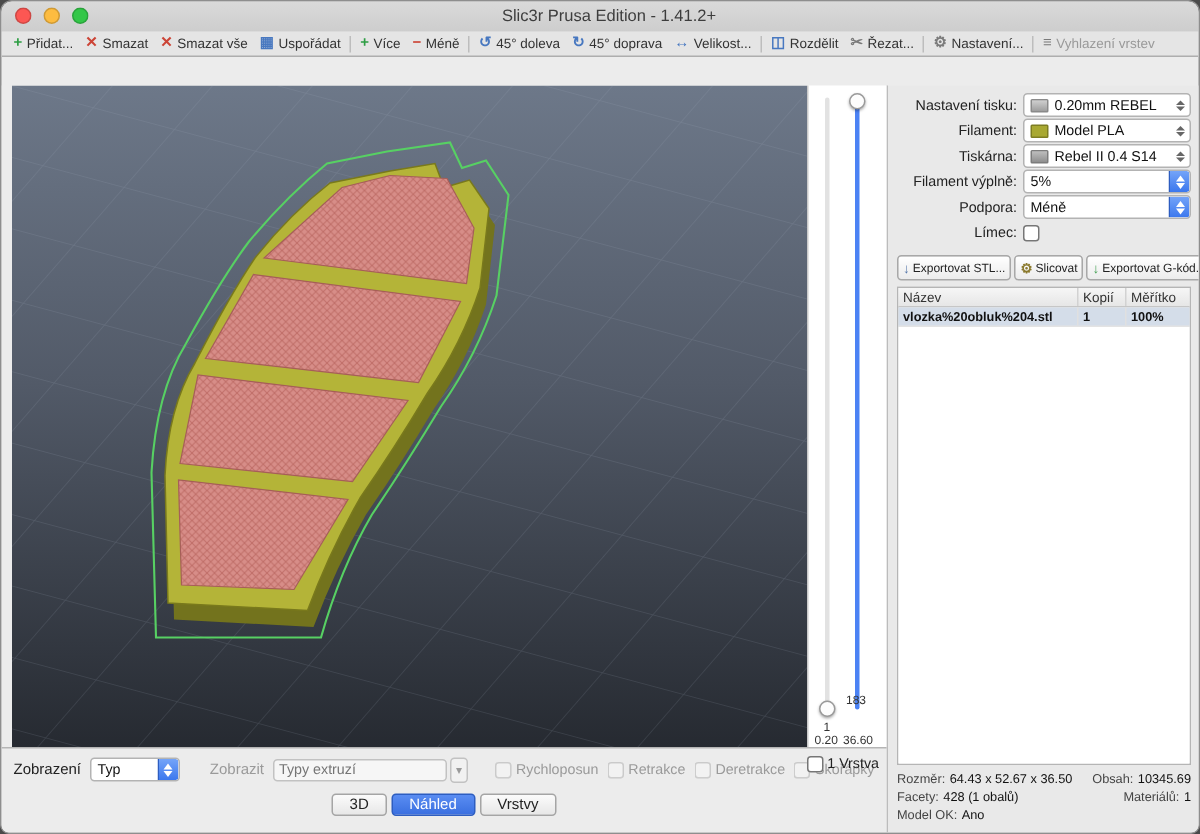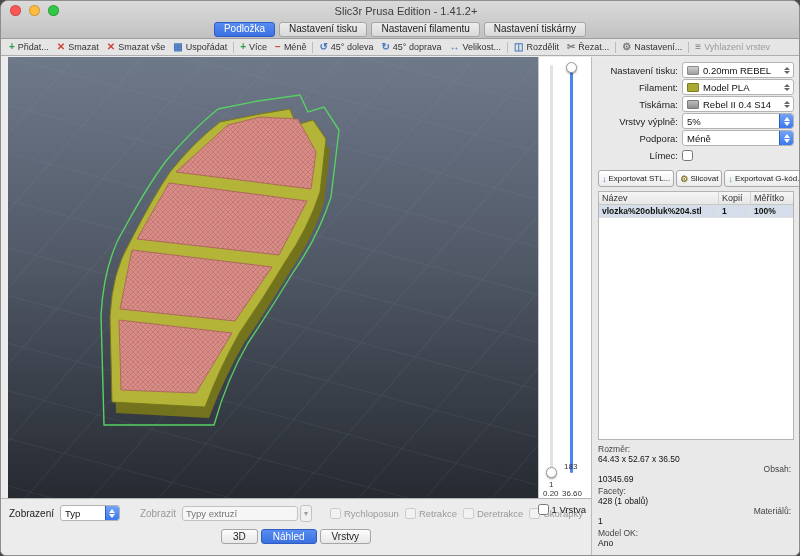--- a/index.html
+++ b/index.html
@@ -85,45 +85,39 @@
   .thead{display:flex;background:linear-gradient(#f6f6f6,#e6e6e6);border-bottom:1px solid #c6c6c6;font-size:9px;color:#333;}
   .th{padding:1px 3px;border-right:1px solid #d2d2d2;box-sizing:border-box;white-space:nowrap;overflow:hidden;}
   .th:last-child,.td:last-child{border-right:none;}
   .c-name{flex:1;min-width:0;} .c-cop{width:32px;flex:0 0 auto;} .c-scl{width:42px;flex:0 0 auto;}
   .trow{display:flex;font-size:8.5px;color:#111;background:#d4dde9;border-bottom:1px solid #e3e3e3;font-weight:bold;}
   .td{padding:1px 3px;border-right:1px solid #e0e0e0;box-sizing:border-box;white-space:nowrap;overflow:hidden;}
   .tbody-empty{flex:1;background:#fff;}
 
   .info{padding-top:4px;font-size:8.5px;color:#222;}
   .info-title{color:#777;margin-bottom:2px;font-size:8.5px;}
-  .irow{display:flex;margin-bottom:2px;white-space:nowrap;flex-direction:column;}
+  .irow{display:flex;margin-bottom:2px;white-space:nowrap;}
   .il{color:#444;margin-right:3px;}
   .iv{color:#111;}
   .il.r{margin-left:auto;}
 </style>
 </head>
 <body>
 
 <div class="window">
 
   <div class="titlebar">
     <div class="traffic">
       <span class="dot red"></span>
       <span class="dot yel"></span>
       <span class="dot grn"></span>
     </div>
     <span class="title">Slic3r Prusa Edition - 1.41.2+</span>
   </div>
 
-  <div class="tabbar">
-    <span class="tab active">Podložka</span>
-    <span class="tab">Nastavení tisku</span>
-    <span class="tab">Nastavení filamentu</span>
-    <span class="tab">Nastavení tiskárny</span>
-  </div>
 
   <div class="toolbar">
     <div class="tbi">
         <span class="g g-green">+</span>
         <span>Přidat...</span>
       </div>
     <div class="tbi">
         <span class="g g-red">✕</span>
         <span>Smazat</span>
       </div>
@@ -294,21 +288,21 @@
         <div class="combo">
           <span class="cicon prn"></span>
           <span class="val">Rebel II 0.4 S14</span>
           <div class="darr">
               <i class="tri upg"></i>
               <i class="tri dng"></i>
             </div>
         </div>
       </div>
       <div class="prow">
-        <span class="lbl">Vrstvy výplně:</span>
+        <span class="lbl">Filament výplně:</span>
         <div class="combo">
           <span class="val">5%</span>
           <div class="stepper">
               <i class="tri up"></i>
               <i class="tri dn"></i>
             </div>
         </div>
       </div>
       <div class="prow">
         <span class="lbl">Podpora:</span>

